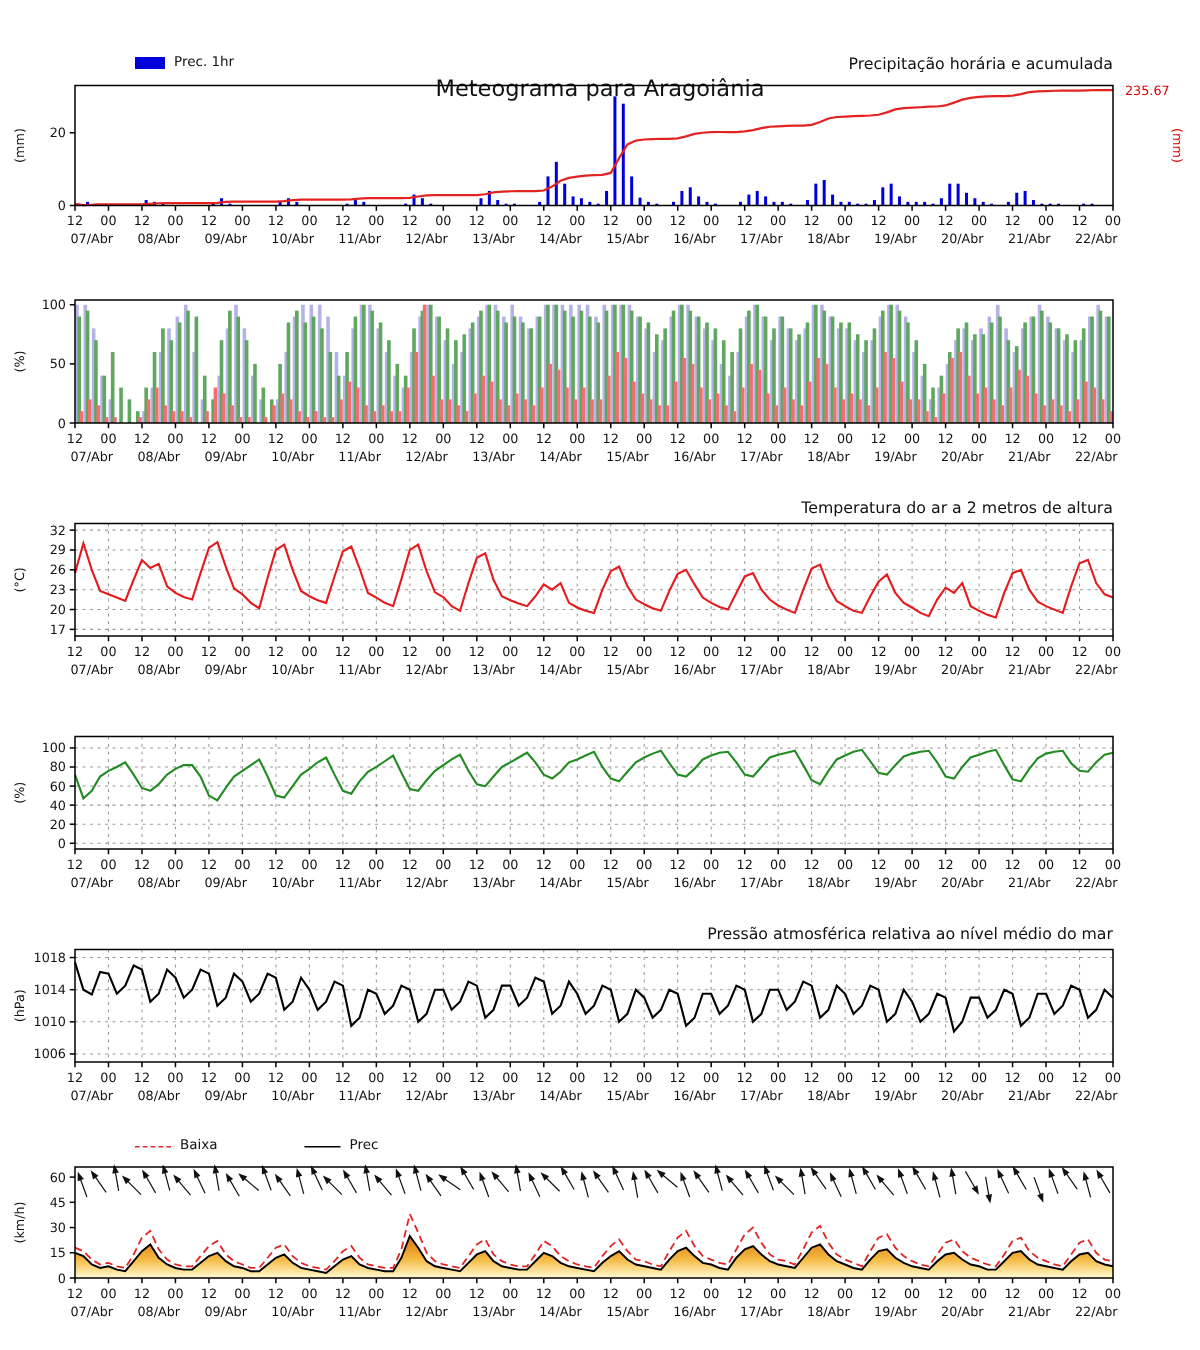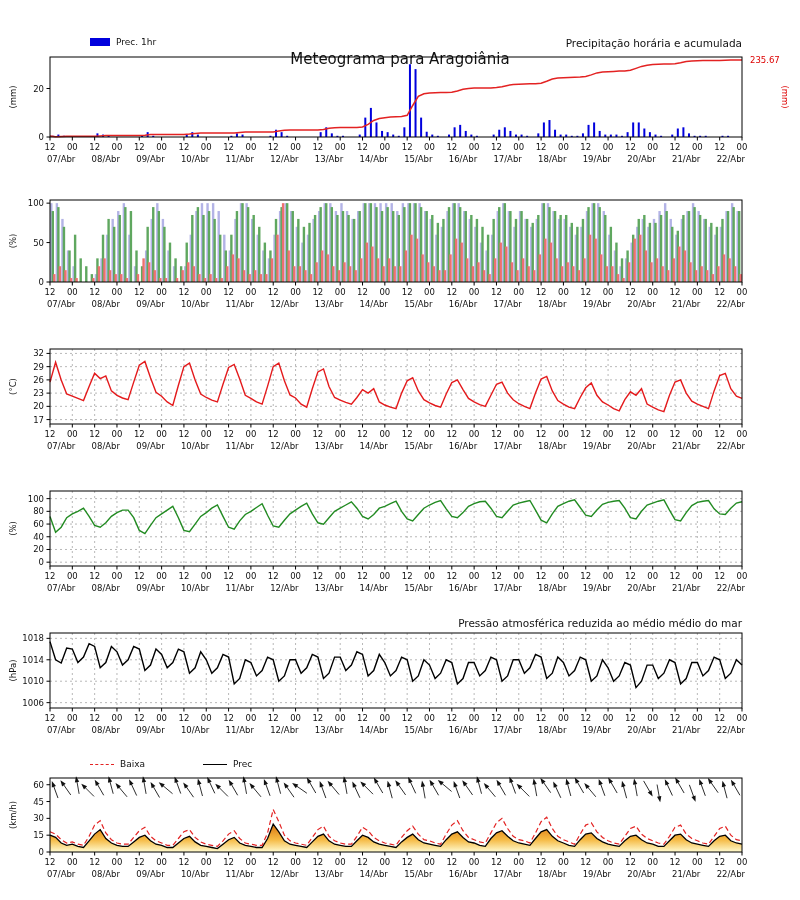--- a/index.html
+++ b/index.html
@@ -28,24 +28,27 @@
   <div class="legend">
     <span class="litem">
       <span class="swatch" style="background: rgb(0, 0, 221);"></span>
       <span>Prec. 1hr</span>
     </span>
   </div>
   <div class="ptitle">Precipitação horária e acumulada</div>
 </div>
 
 
+<div class="phdr" style="top:333px">
+  <div class="ptitle">Temperatura do ar a 2 metros de altura</div>
+</div>
 
 
 <div class="phdr" style="top:617px">
-  <div class="ptitle">Pressão atmosférica reduzida ao médio médio do mar</div>
+  <div class="ptitle">Pressão atmosférica relativa ao nível médio do mar</div>
 </div>
 
 <div class="phdr" style="top:759px">
   <div class="legend">
     <span class="litem">
       <span class="lsample dashed" style="border-top-color: rgb(227, 34, 34);"></span>
       <span>Baixa</span>
     </span>
     <span class="litem">
       <span class="lsample" style="border-top-color: rgb(0, 0, 0);"></span>

